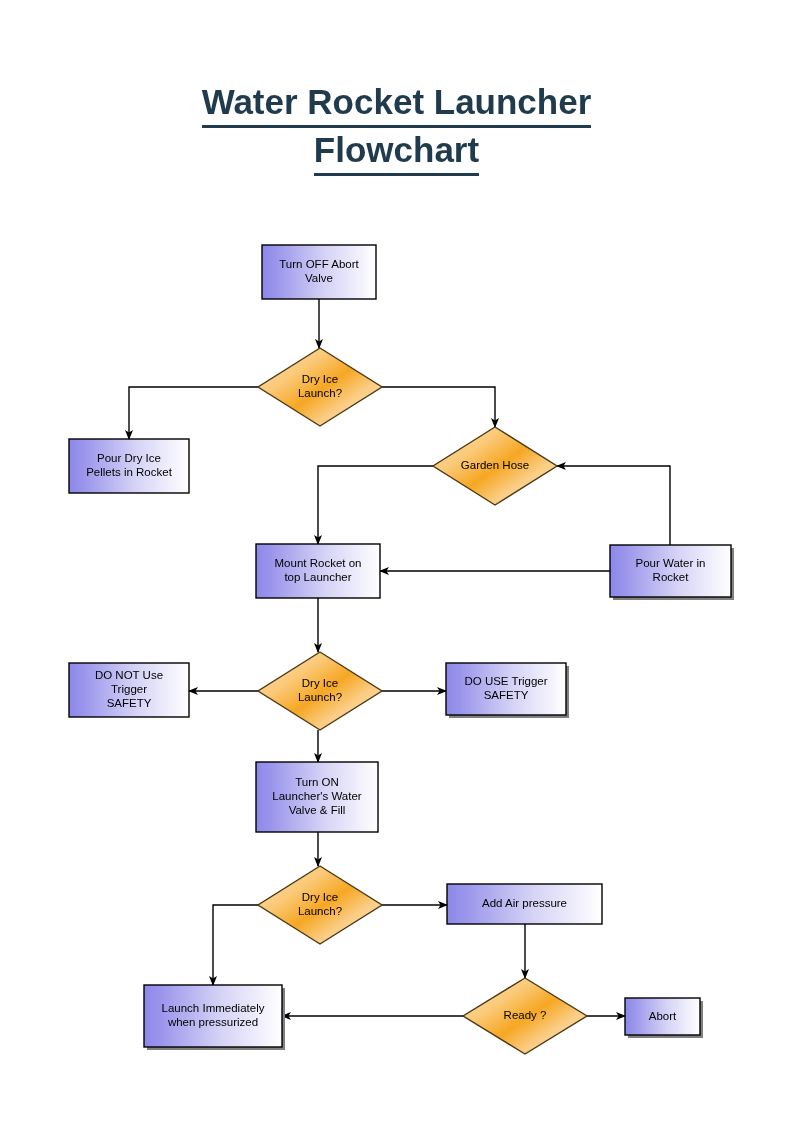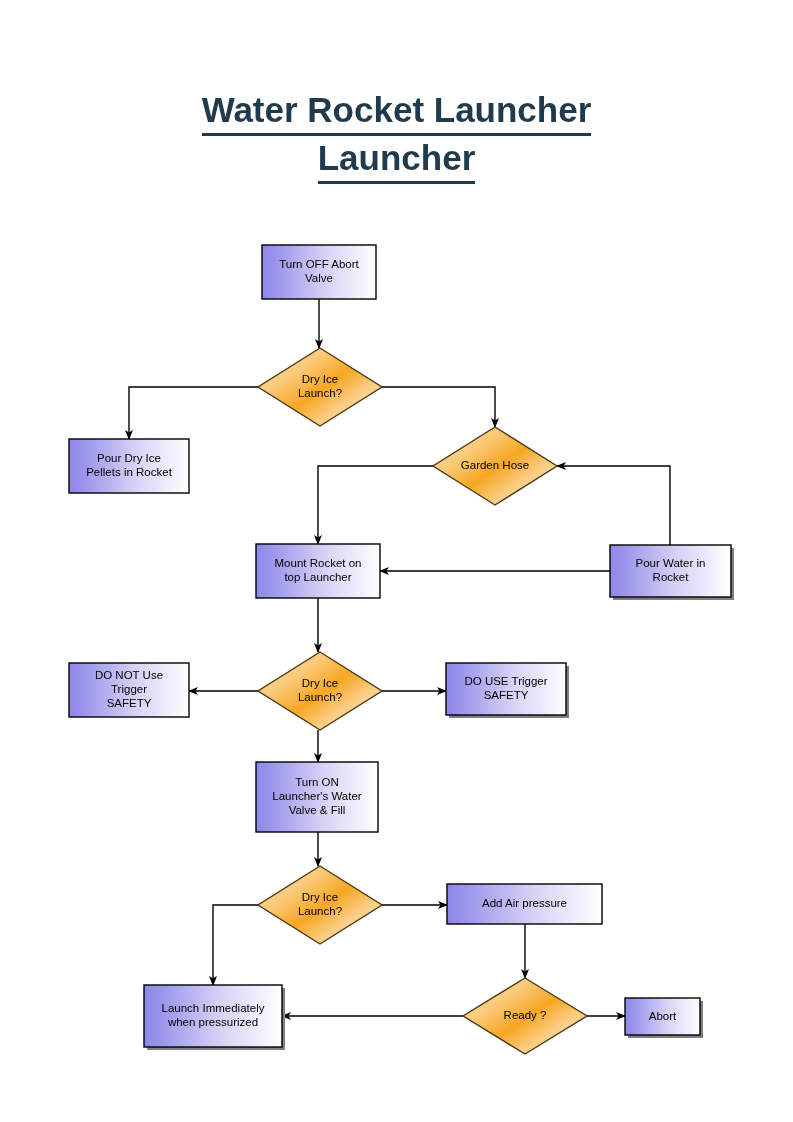--- a/index.html
+++ b/index.html
@@ -16,21 +16,21 @@
   }
   #page {
     position: relative;
     width: 793px;
     height: 1122px;
     background: #ffffff;
   }
   #title-block {
     position: absolute;
     left: 0;
-    top: 88px;
+    top: 80px;
     width: 793px;
     text-align: center;
   }
   #title-block .title-line {
     display: inline-block;
     font-size: 35px;
     font-weight: bold;
     color: #1f3b4d;
     line-height: 44px;
     letter-spacing: 0px;
@@ -51,21 +51,21 @@
   }
 </style>
 </head>
 <body>
 
 <div id="page">
 
   <div id="title-block">
     <div class="title-line">Water Rocket Launcher</div>
     <br>
-    <div class="title-line">Launcher</div>
+    <div class="title-line">Flowchart</div>
   </div>
 
   <svg id="chart-svg" width="793" height="1122" viewBox="0 0 793 1122">
     <defs>
       <linearGradient id="procGrad" x1="0" y1="0" x2="1" y2="0">
         <stop offset="0%" stop-color="#8d88e8"></stop>
         <stop offset="12%" stop-color="#9a95eb"></stop>
         <stop offset="55%" stop-color="#d5d2f6"></stop>
         <stop offset="100%" stop-color="#ffffff"></stop>
       </linearGradient>

